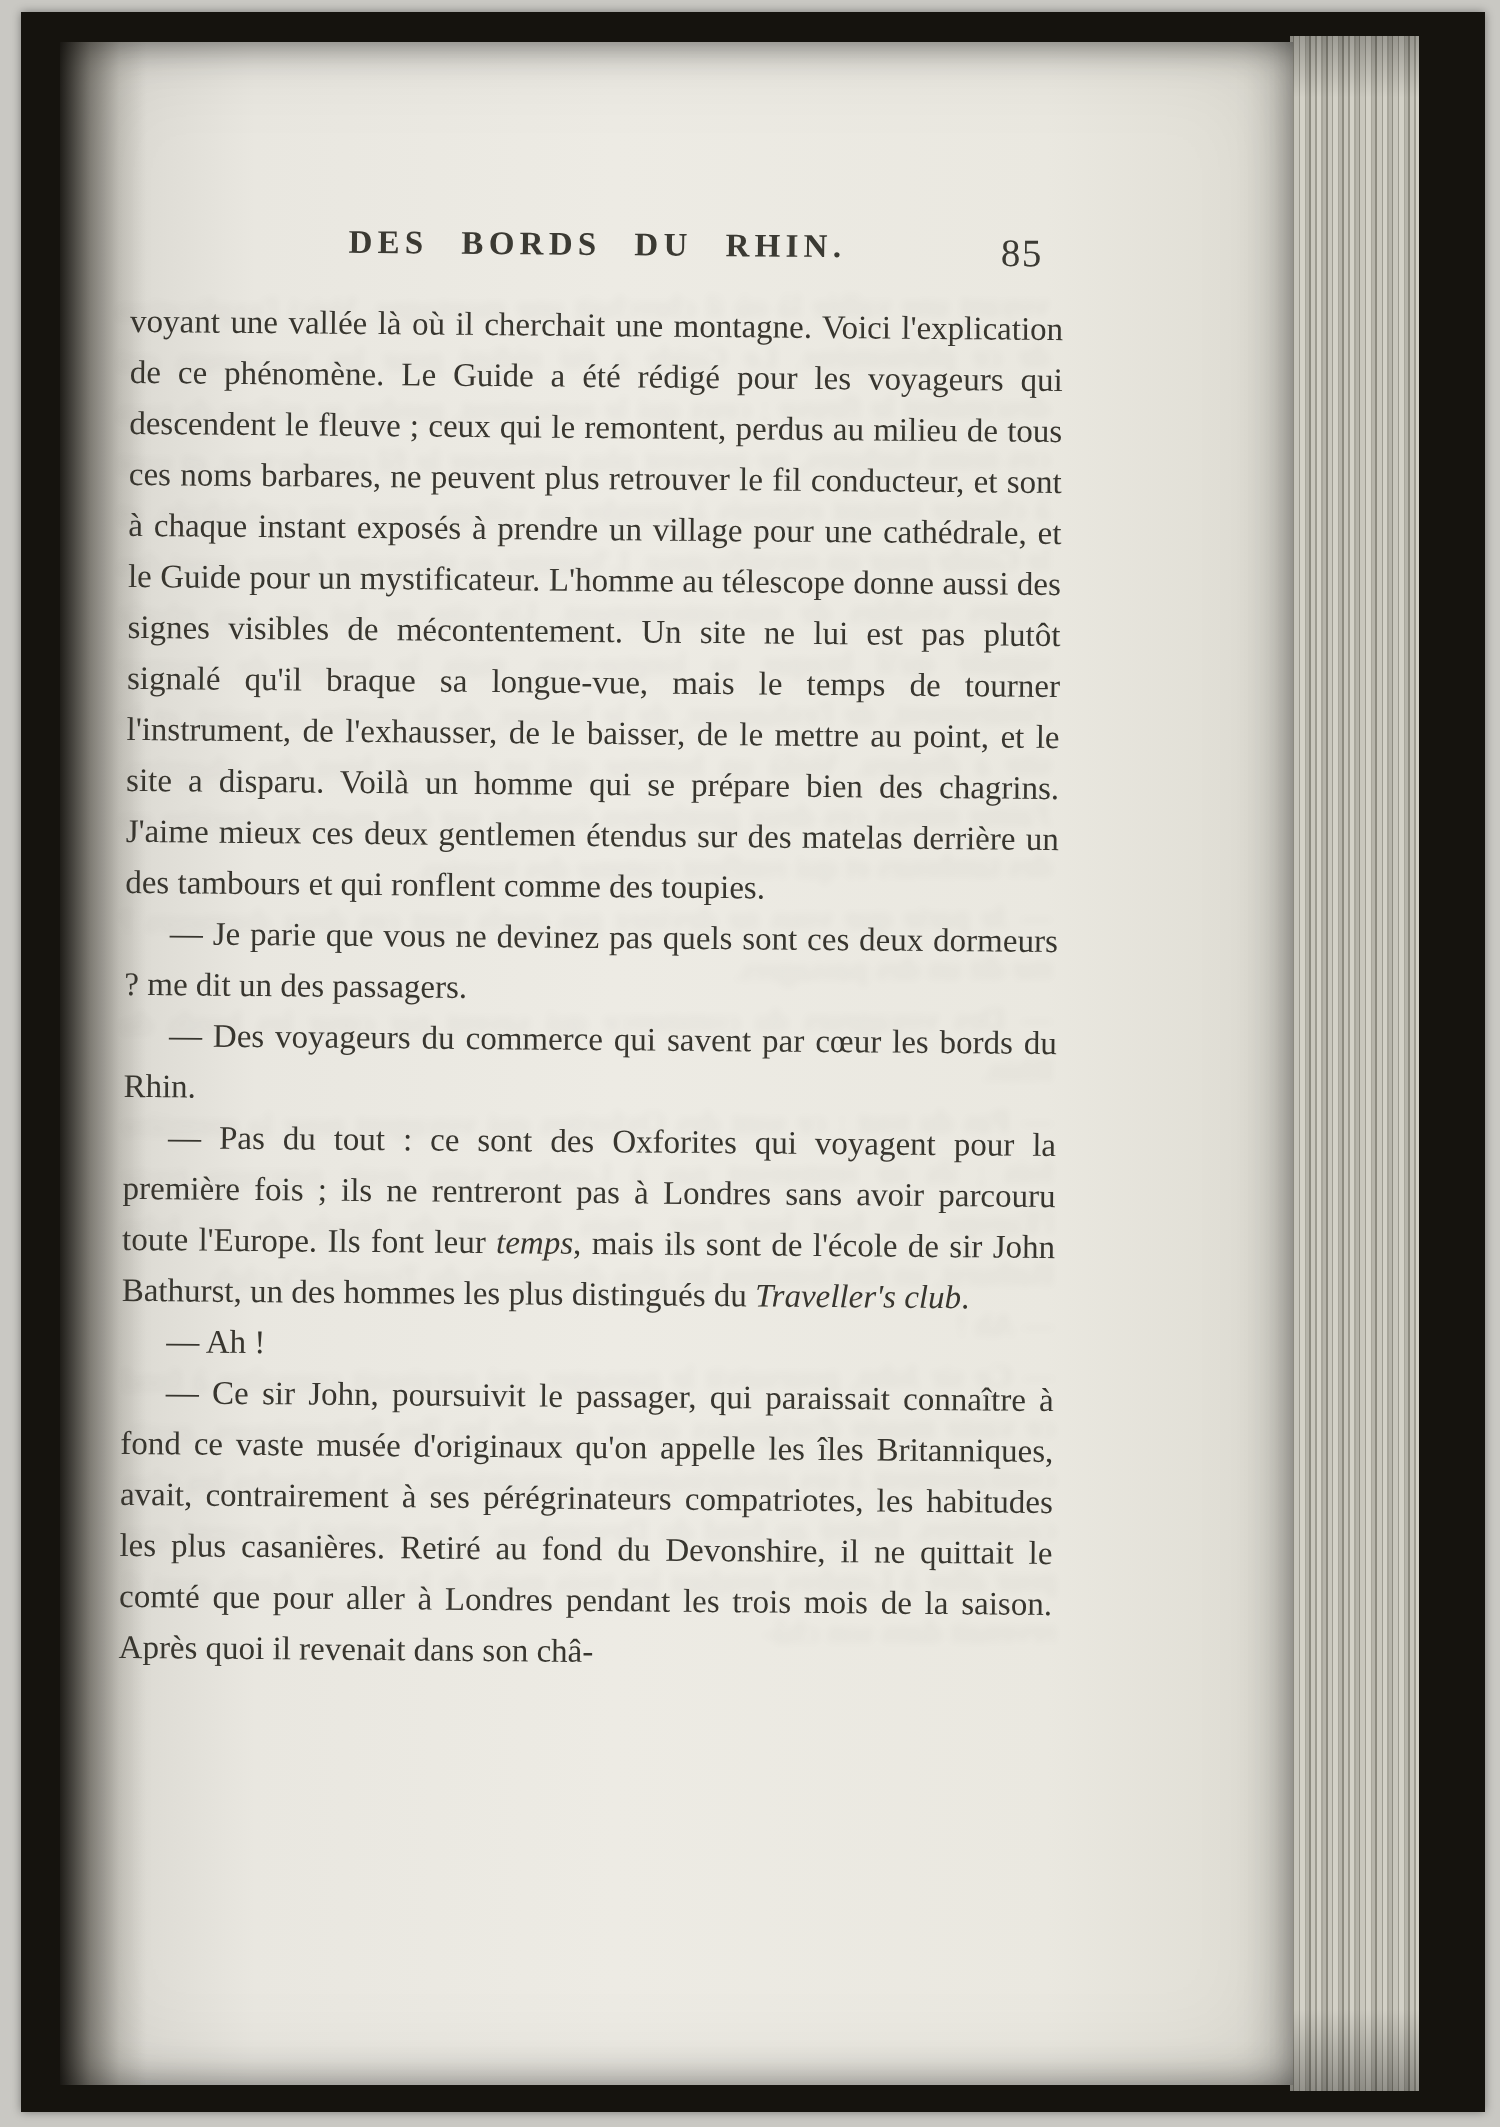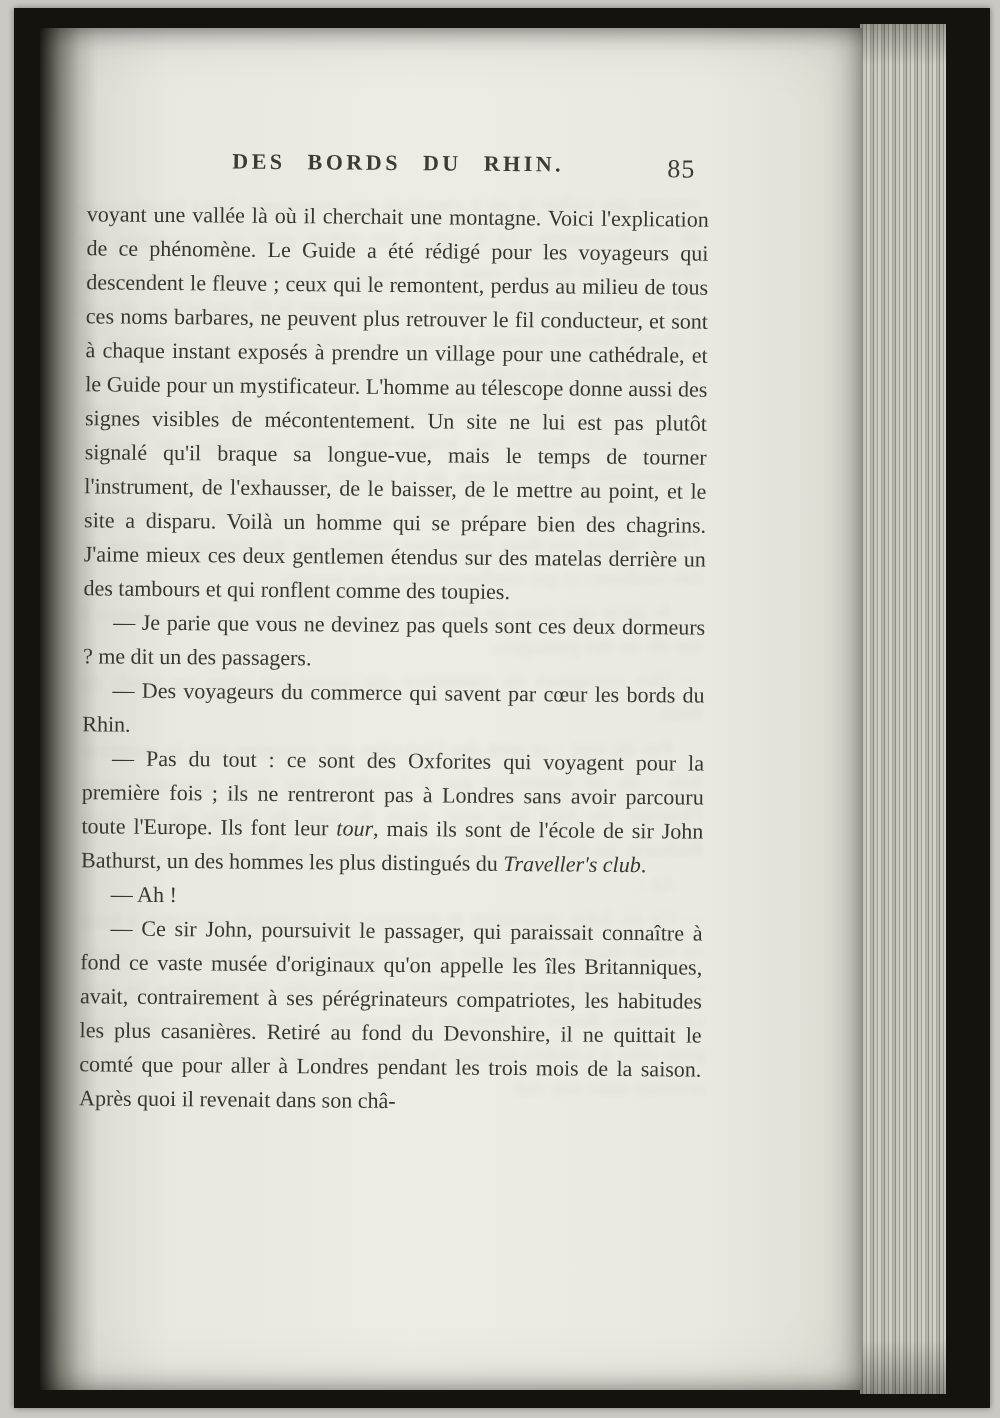--- a/index.html
+++ b/index.html
@@ -143,19 +143,19 @@
       </div>
     <div class="content">
       <div class="page-header">
         <span class="running-title">DES BORDS DU RHIN.</span>
         <span class="page-number">85</span>
       </div>
       <div class="page-text">
           <p class="para"><span>voyant une vallée là où il cherchait une montagne. Voici l'explication de ce phénomène. Le Guide a été rédigé pour les voyageurs qui descendent le fleuve ; ceux qui le remontent, perdus au milieu de tous ces noms barbares, ne peuvent plus retrouver le fil conducteur, et sont à chaque instant exposés à prendre un village pour une cathédrale, et le Guide pour un mystificateur. L'homme au télescope donne aussi des signes visibles de mécontentement. Un site ne lui est pas plutôt signalé qu'il braque sa longue-vue, mais le temps de tourner l'instrument, de l'exhausser, de le baisser, de le mettre au point, et le site a disparu. Voilà un homme qui se prépare bien des chagrins. J'aime mieux ces deux gentlemen étendus sur des matelas derrière un des tambours et qui ronflent comme des toupies.</span></p>
           <p class="para indent"><span>— Je parie que vous ne devinez pas quels sont ces deux dormeurs ? me dit un des passagers.</span></p>
           <p class="para indent"><span>— Des voyageurs du commerce qui savent par cœur les bords du Rhin.</span></p>
-          <p class="para indent"><span>— Pas du tout : ce sont des Oxforites qui voyagent pour la première fois ; ils ne rentreront pas à Londres sans avoir parcouru toute l'Europe. Ils font leur </span><span class="em">tour</span><span>, mais ils sont de l'école de sir John Bathurst, un des hommes les plus distingués du </span><span class="em">Traveller's club</span><span>.</span></p>
+          <p class="para indent"><span>— Pas du tout : ce sont des Oxforites qui voyagent pour la première fois ; ils ne rentreront pas à Londres sans avoir parcouru toute l'Europe. Ils font leur </span><span class="em">temps</span><span>, mais ils sont de l'école de sir John Bathurst, un des hommes les plus distingués du </span><span class="em">Traveller's club</span><span>.</span></p>
           <p class="para indent"><span>— Ah !</span></p>
           <p class="para indent"><span>— Ce sir John, poursuivit le passager, qui paraissait connaître à fond ce vaste musée d'originaux qu'on appelle les îles Britanniques, avait, contrairement à ses pérégrinateurs compatriotes, les habitudes les plus casanières. Retiré au fond du Devonshire, il ne quittait le comté que pour aller à Londres pendant les trois mois de la saison. Après quoi il revenait dans son châ-</span></p>
         </div>
     </div>
   </div>
 </div>
 
 </body></html>

